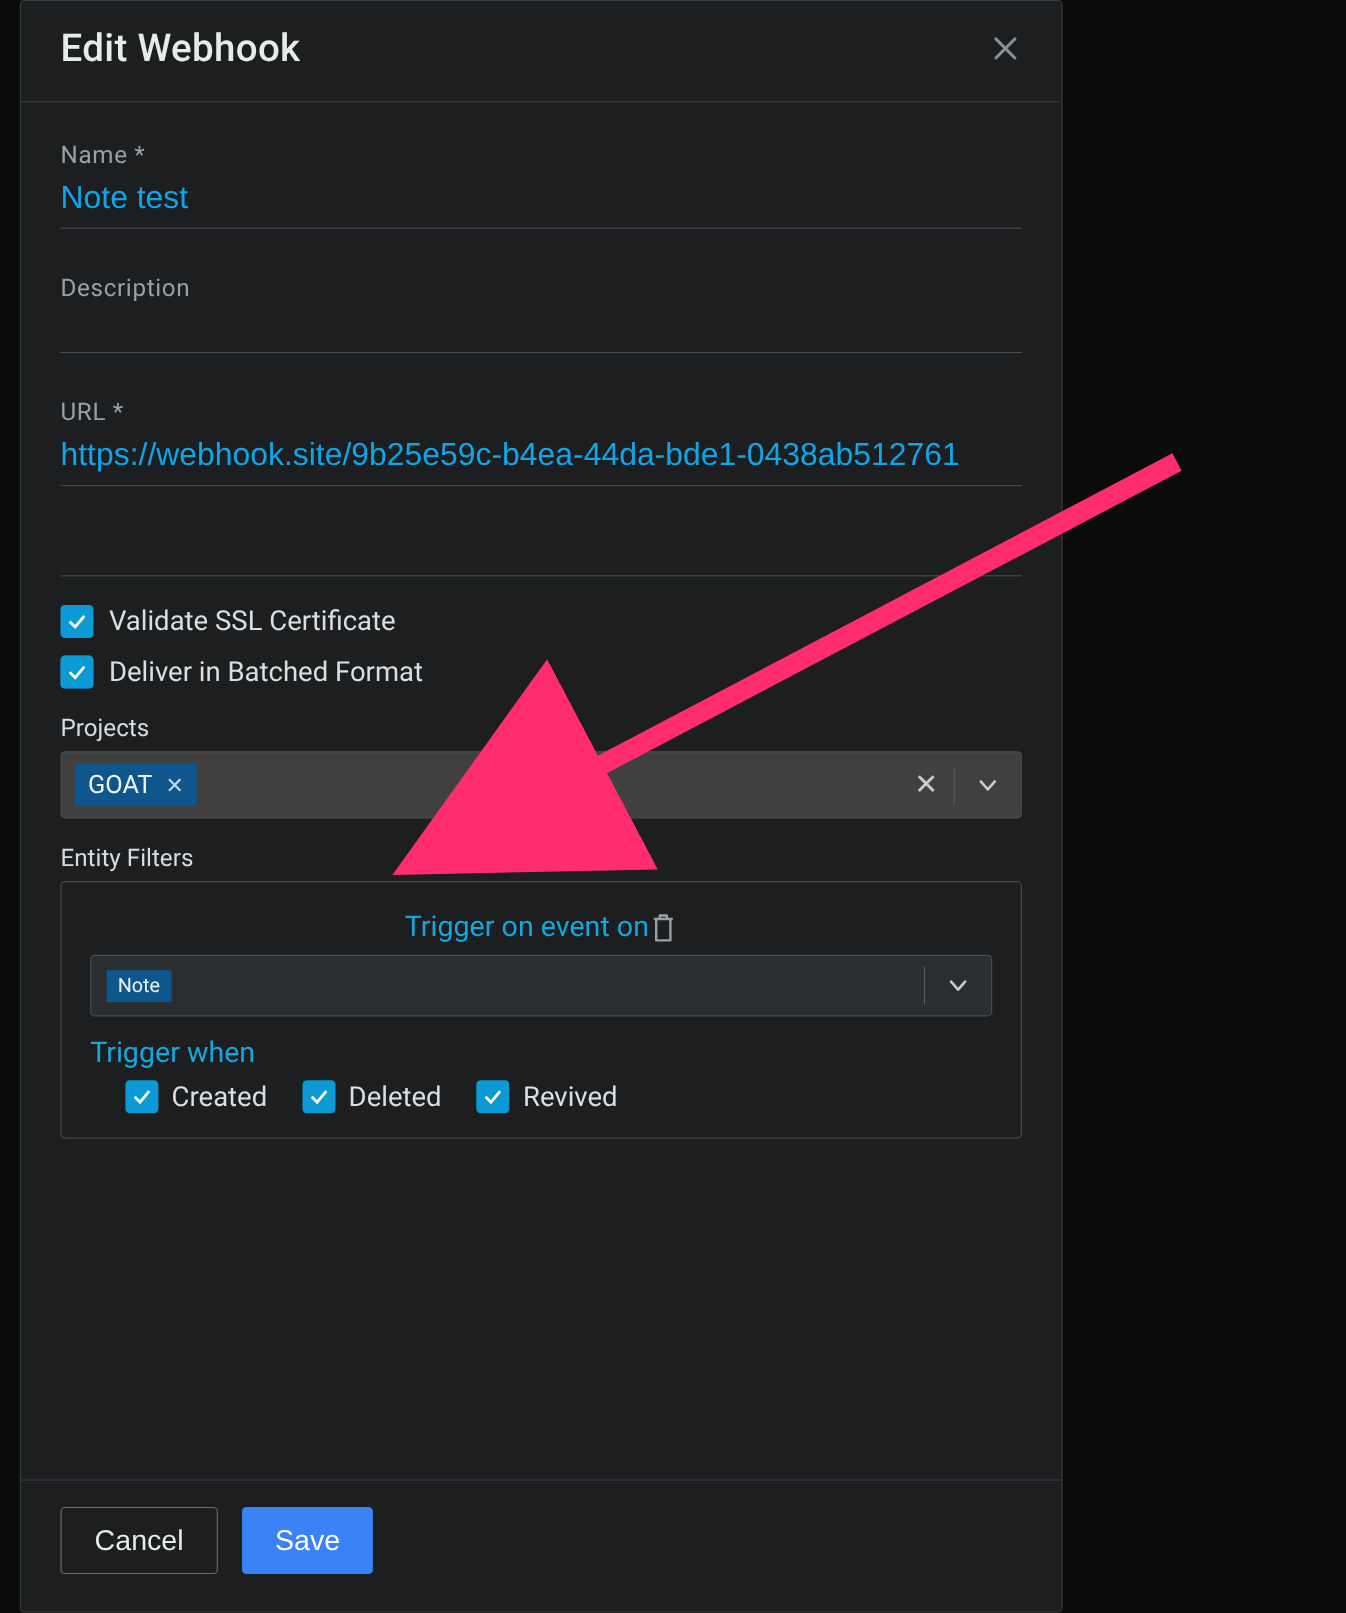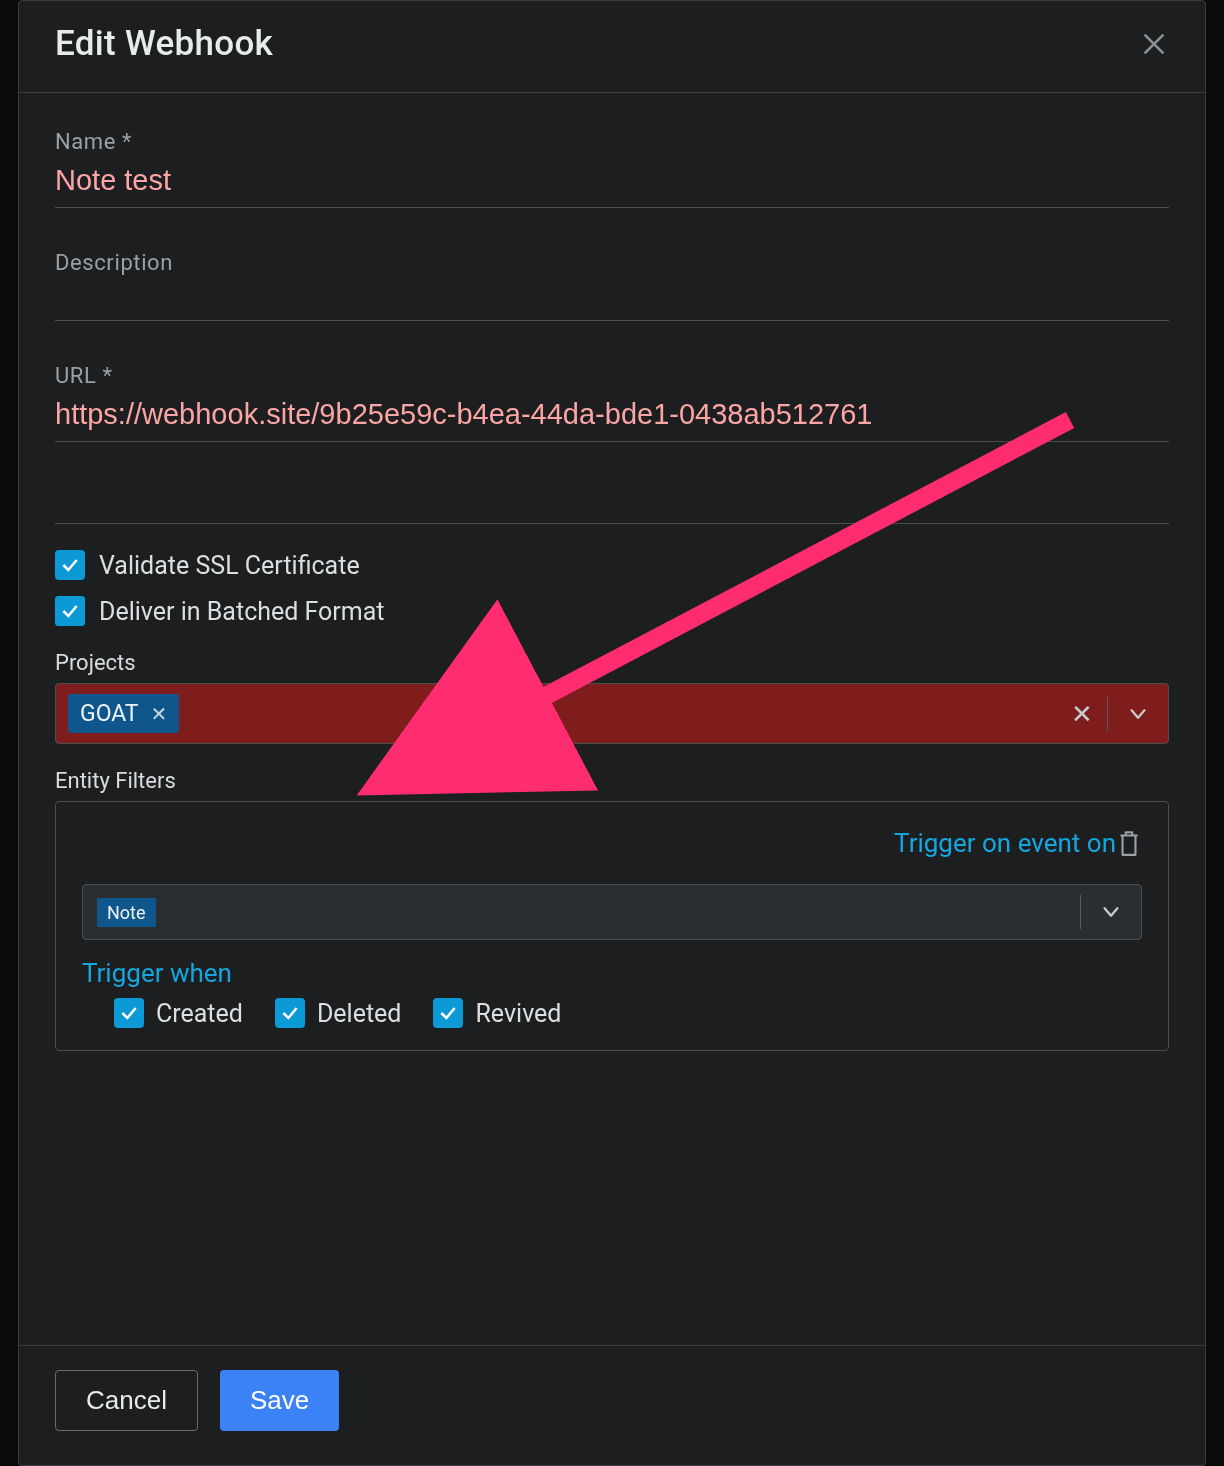--- a/index.html
+++ b/index.html
@@ -1,63 +1,63 @@
 <!DOCTYPE html>
 <html><head>
 <meta charset="utf-8">
 <style>
   * { box-sizing: border-box; margin: 0; padding: 0; }
   html, body { width: 1224px; height: 1466px; background: #0a0b0b; font-family: -apple-system, BlinkMacSystemFont, "Segoe UI", Roboto, Arial, sans-serif; color: #d9dde0; }
   .modal {
-    position: absolute; left: 18px; top: 0; width: 1188px; height: 1466px;
+    position: absolute; left: 18px; top: 0; width: 948px; height: 1466px;
     background: #1c1e1f; border: 1px solid #3a3d3f; border-radius: 4px;
     display: flex; flex-direction: column;
   }
   .modal-header {
     display: flex; align-items: center; justify-content: space-between;
     padding: 22px 36px 28px 36px; border-bottom: 1px solid #3a3d3f;
   }
   .modal-title { font-size: 35px; font-weight: 500; color: #e8ebec; letter-spacing: .3px; }
   .close-x { width: 30px; height: 30px; color: #8b9094; cursor: pointer; display:flex; align-items:center; justify-content:center; }
   .close-x svg { width: 26px; height: 26px; }
   .modal-body { flex: 1; padding: 36px 36px 0 36px; overflow: hidden; }
   .field { margin-bottom: 42px; }
   .field-label { font-size: 22px; color: #9aa0a4; letter-spacing: .6px; margin-bottom: 6px; }
   .field-input {
     width: 100%; background: transparent; border: none; border-bottom: 1px solid #4a4d4f;
-    color: #fca5a5; font-size: 29px; padding: 4px 0 10px 0; outline: none;
+    color: #0ea5e9; font-size: 29px; padding: 4px 0 10px 0; outline: none;
   }
   .field-input.empty { padding: 0 0 6px 0; min-height: 22px; }
   .checkbox-row { display: flex; align-items: flex-end; gap: 14px; margin-bottom: 16px; }
   .checkbox {
     width: 30px; height: 30px; border-radius: 4px; background: #0b9ad6;
     display: flex; align-items: center; justify-content: center; cursor: pointer;
   }
   .checkbox.outlined { box-shadow: 0 0 0 2px #0b9ad6 inset; }
   .checkbox svg { width: 20px; height: 20px; stroke: #fff; stroke-width: 3; fill: none; }
   .checkbox-label { font-size: 25px; color: #dcdfe1; }
   .section-label { font-size: 22px; color: #d9dcde; margin: 24px 0 8px 0; font-weight: 400; }
   .select-box {
-    width: 100%; background: #7f1d1d; border: 1px solid #4a4d4f; border-radius: 4px;
+    width: 100%; background: #404040; border: 1px solid #4a4d4f; border-radius: 4px;
     display: flex; align-items: center; padding: 10px 8px 10px 12px;
   }
   .chip {
     background: #0e568b; color: #eef3f6; font-size: 23px; padding: 6px 12px;
     border-radius: 3px; display: inline-flex; align-items: center; gap: 12px;
   }
   .chip-x { font-size: 20px; color: #c7d7e3; cursor: pointer; }
   .select-spacer { flex: 1; }
   .select-clear { width: 34px; text-align: center; color: #c8ccce; font-size: 26px; cursor: pointer; }
   .select-divider { width: 1px; height: 34px; background: #5a5d5f; margin: 0 8px; }
   .select-caret { width: 44px; display:flex; justify-content:center; align-items:center; color:#c8ccce; cursor:pointer; }
   .select-caret svg { width: 22px; height: 22px; }
   .entity-box {
     border: 1px solid #4a4d4f; border-radius: 4px; padding: 26px 26px 22px 26px; margin-top: 6px;
   }
-  .entity-header { display: flex; justify-content: flex-end; align-items: center; margin-bottom: 26px; }
+  .entity-header { display: flex; justify-content: center; align-items: center; margin-bottom: 10px; }
   .blue-label { color: #14a7df; font-size: 26px; }
   .trash { color: #9aa0a4; cursor: pointer; width: 26px; height: 28px; }
   .trash svg { width: 26px; height: 28px; }
   .entity-select {
     width: 100%; background: #2b2e30; border: 1px solid #4a4d4f; border-radius: 4px;
     display: flex; align-items: center; padding: 10px 8px 10px 14px; margin-bottom: 18px;
   }
   .entity-value { background: #0e568b; font-size: 18px; padding: 4px 10px; color: #eef3f6; }
   .trigger-when-row { display:flex; align-items:flex-start; gap: 32px; margin-top: 10px; padding-left: 32px; }
   .tw-item { display:flex; align-items:center; gap: 12px; }

